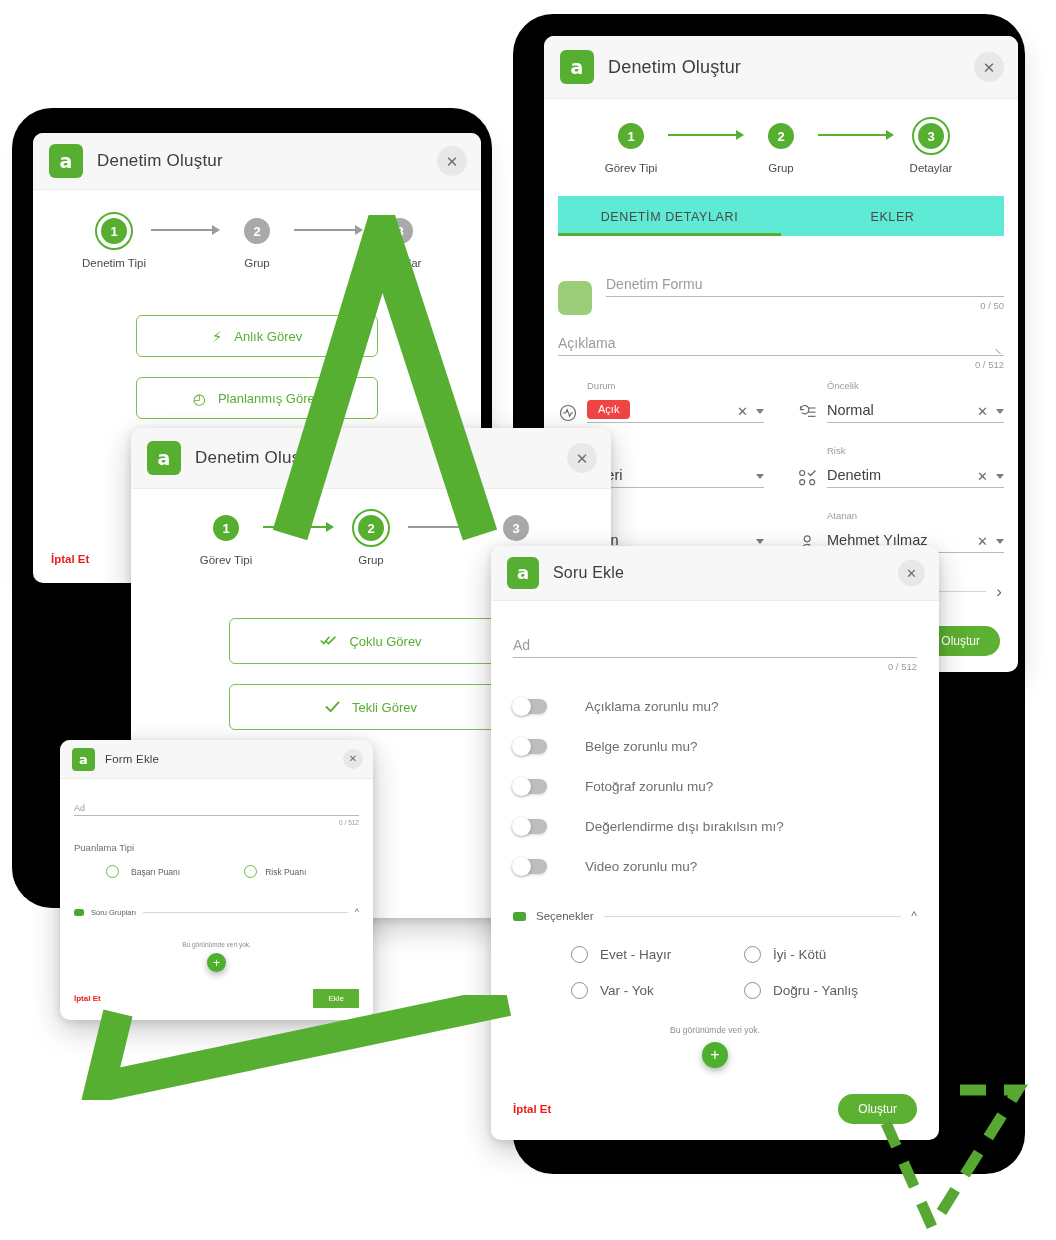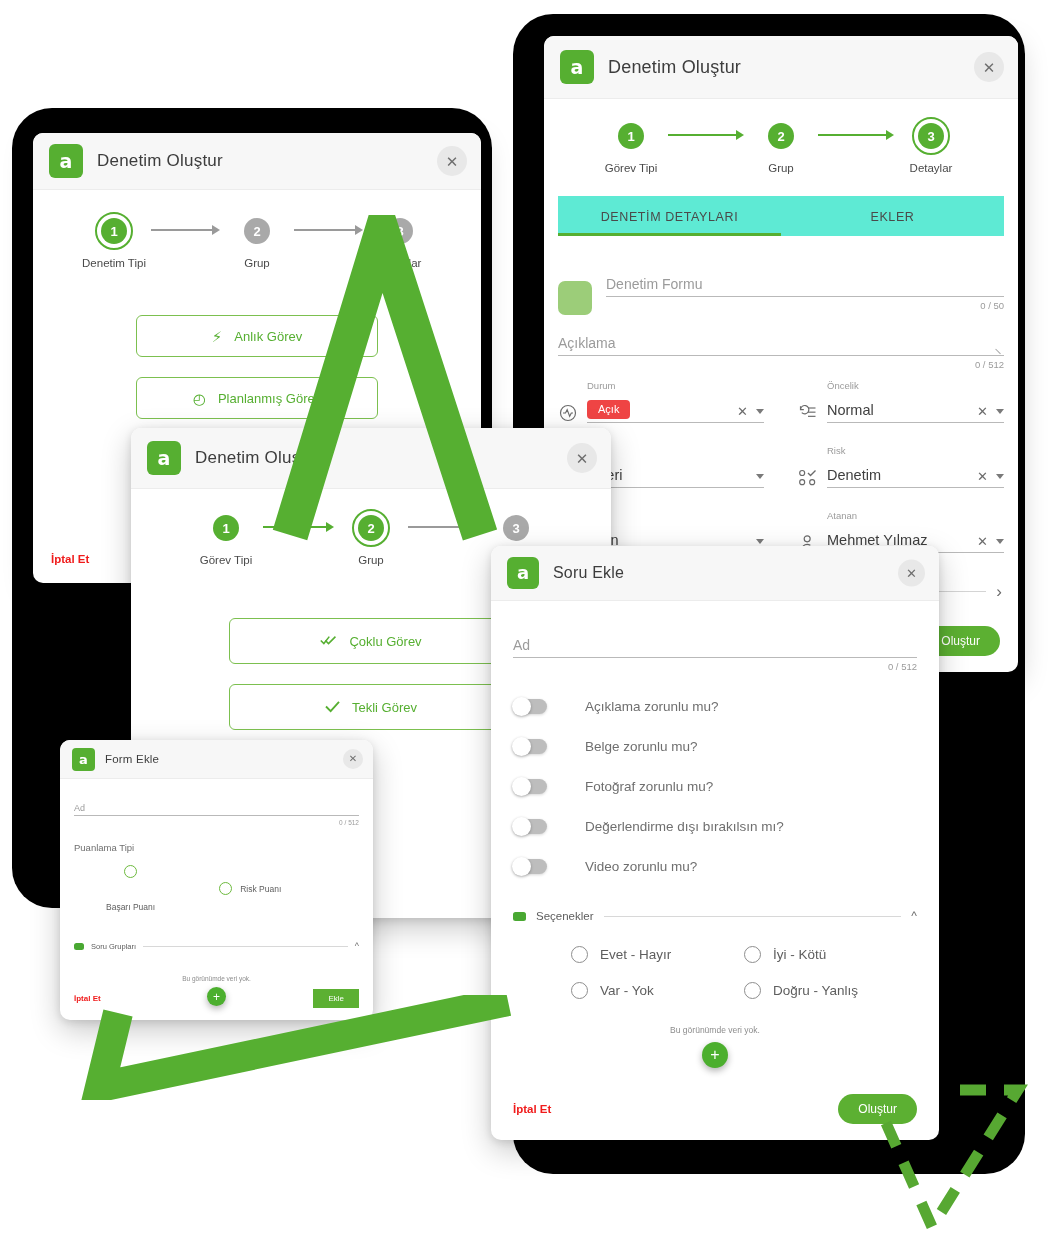--- a/index.html
+++ b/index.html
@@ -413,21 +413,21 @@
       <div class="field" style="margin-top:18px;">
         <div class="f-line" style="height:18px;">
           <span class="f-ph" style="font-size:9px;padding-bottom:2px;">Ad</span>
         </div>
         <div class="counter" style="font-size:6.5px;">0 / 512</div>
       </div>
 
       <div style="font-size:9.5px;color:#6f6f6f;margin-top:16px;">Puanlama Tipi</div>
 
       <div style="display:flex;gap:64px;margin-top:12px;padding-left:32px;">
-        <div class="rad-row" style="gap:24px;flex-direction:column;">
+        <div class="rad-row" style="gap:12px;">
           <div class="radio g" style="width:11px;height:11px;"></div>
           <div class="rad-lab" style="font-size:8.5px;">Başarı Puanı</div>
         </div>
         <div class="rad-row" style="gap:8px;">
           <div class="radio g" style="width:11px;height:11px;"></div>
           <div class="rad-lab" style="font-size:8.5px;">Risk Puanı</div>
         </div>
       </div>
 
       <div class="sect" style="margin-top:30px;gap:7px;">

